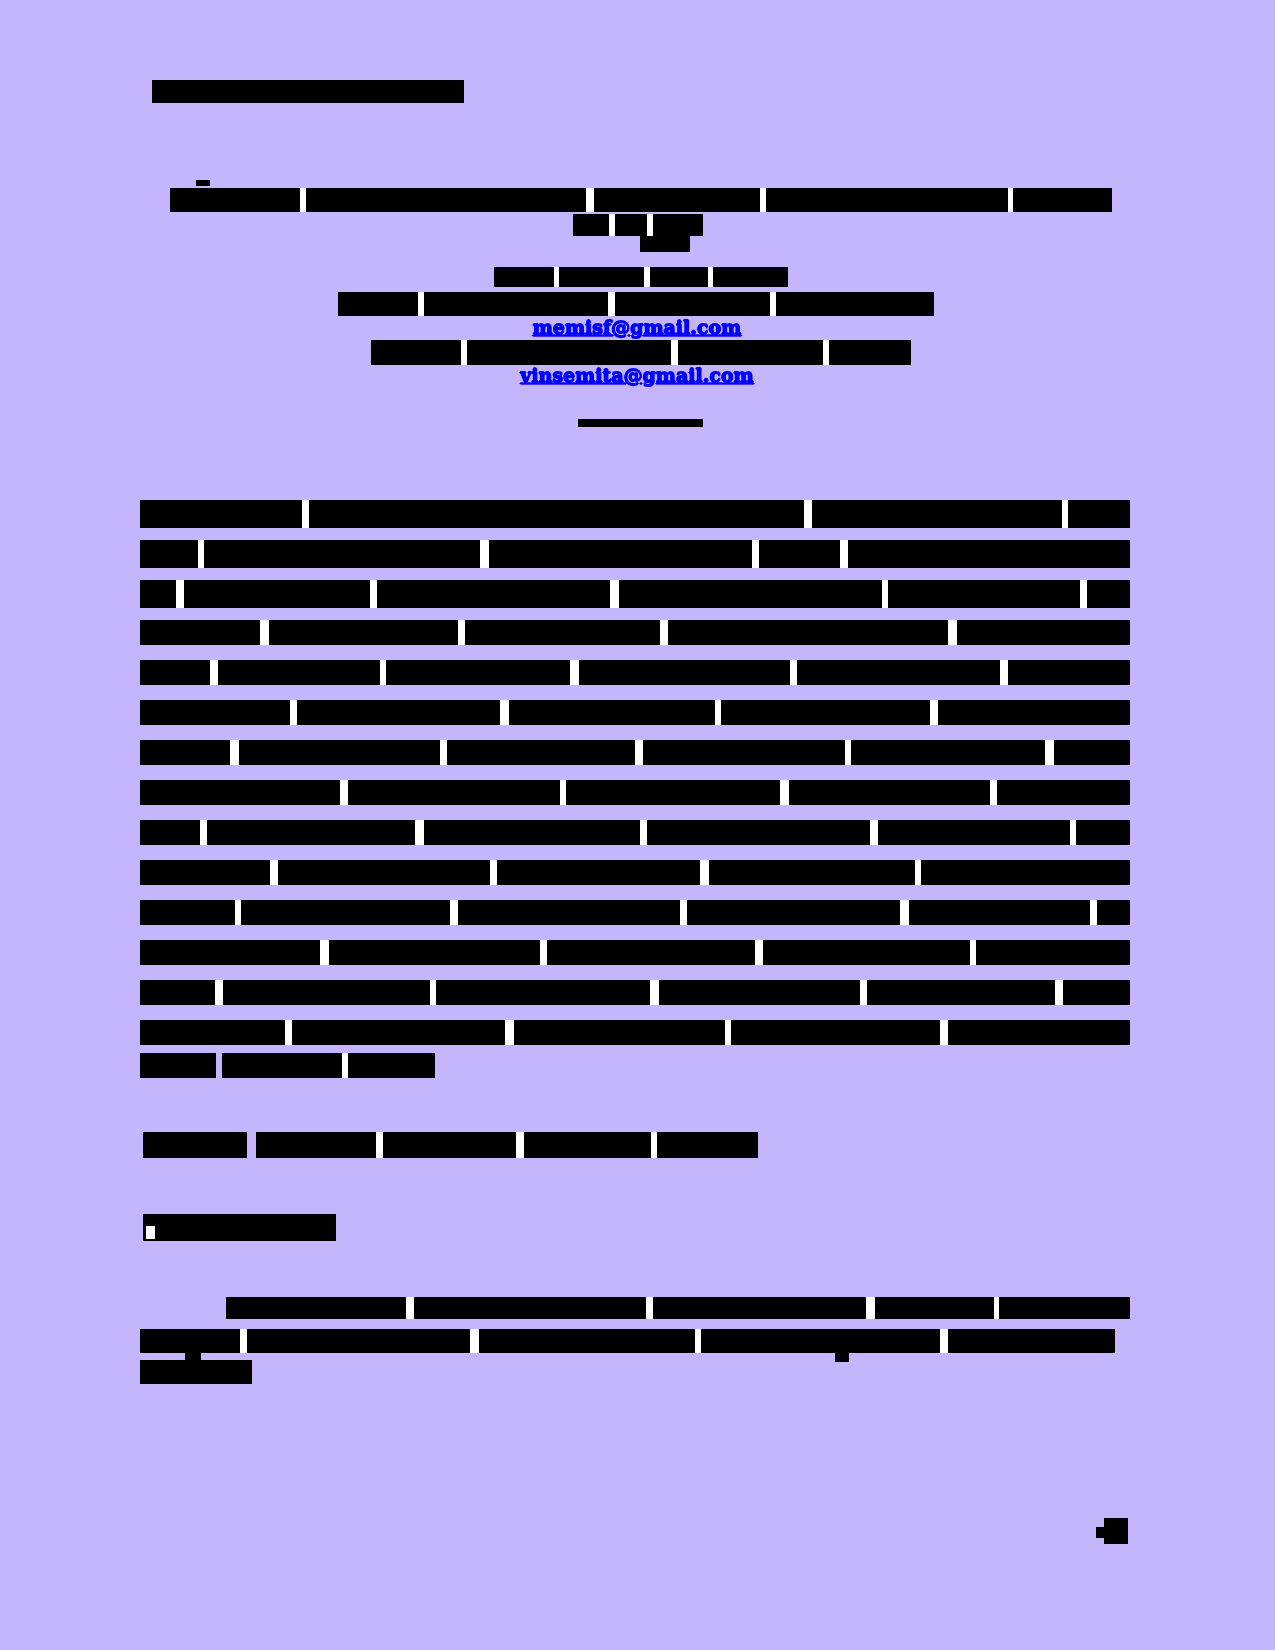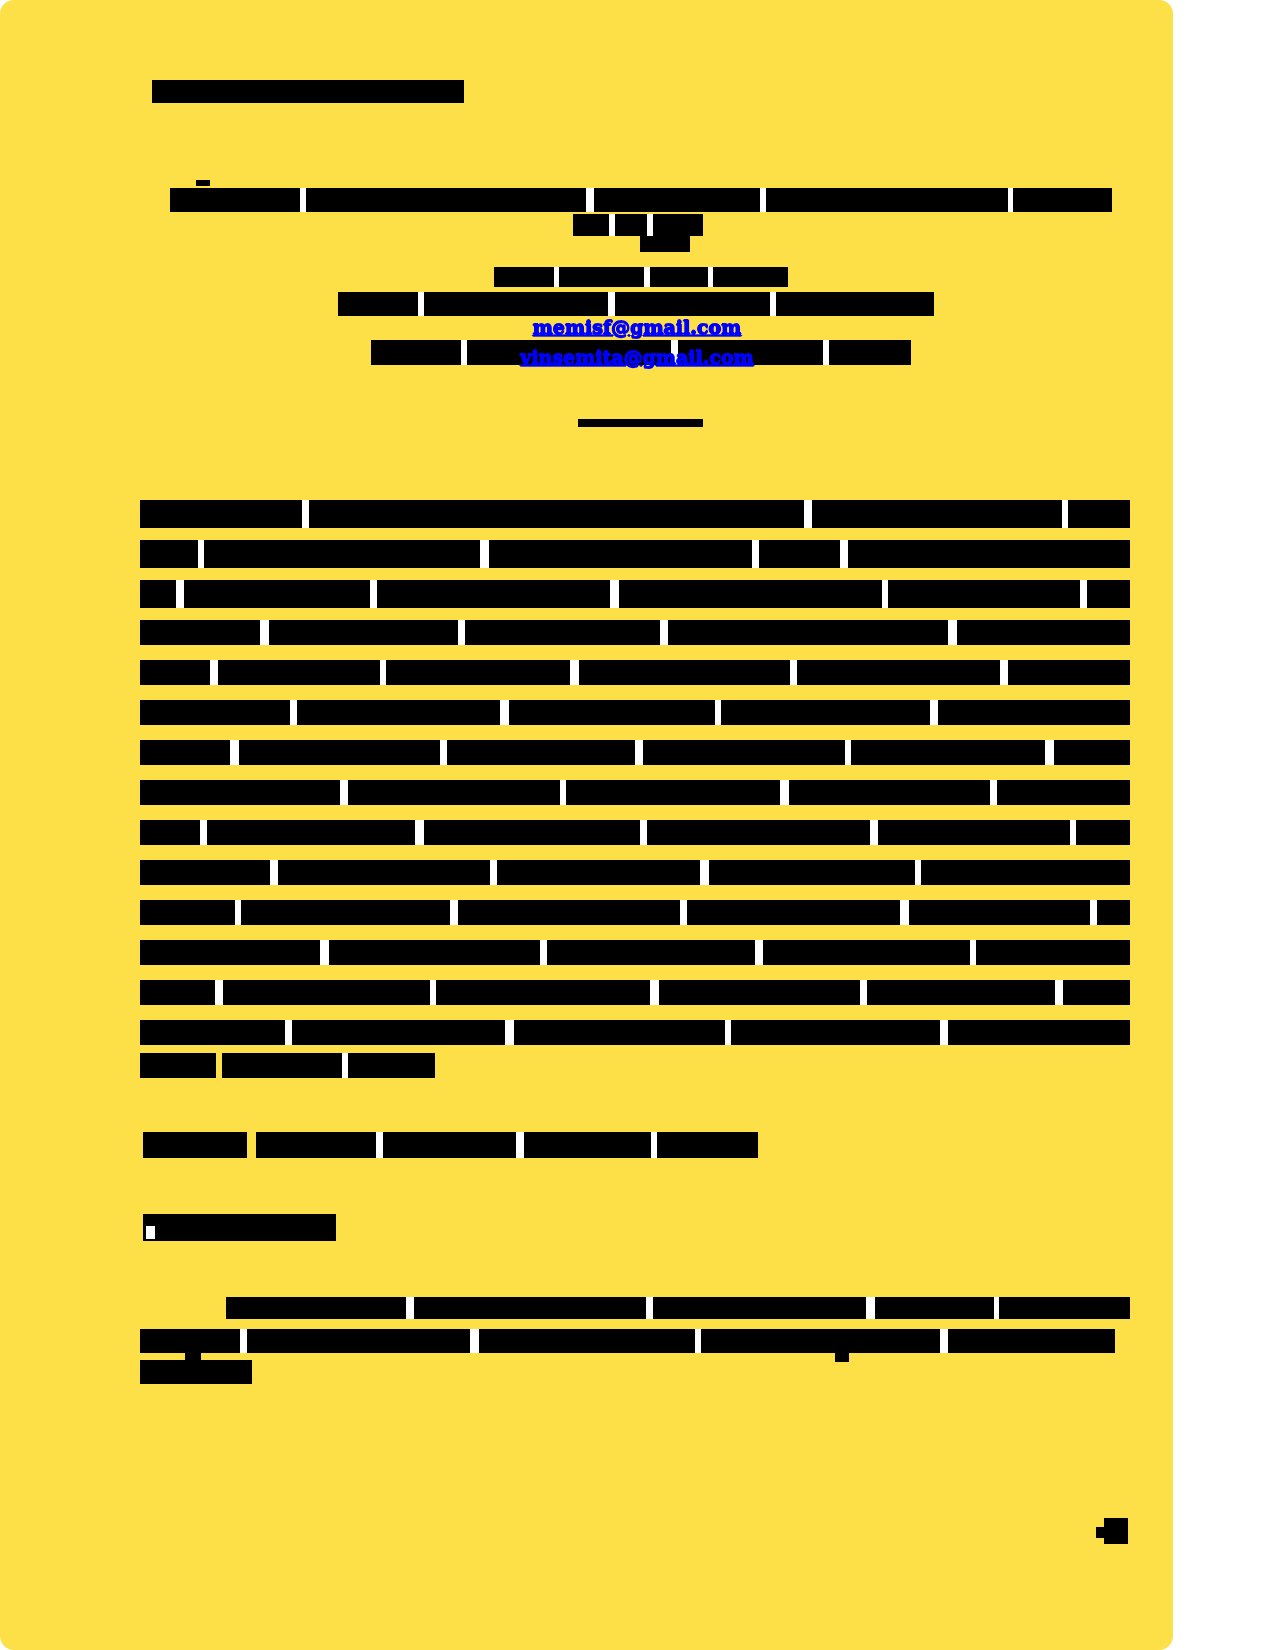--- a/index.html
+++ b/index.html
@@ -1,43 +1,42 @@
 <!DOCTYPE html>
 <html><head>
 <meta charset="utf-8">
 <style>
   html,body{margin:0;padding:0;background:#ffffff;}
   .page{
     position:relative;
-    width:1173px;
+    width:1275px;
     height:1650px;
-    background:#fde047;
+    background:#c4b5fd;
     overflow:hidden;
     font-family:"DejaVu Serif", serif;
-    border-radius:14px;
   }
   .bar{position:absolute;background:#000000;}
   .bar .gap{position:absolute;top:0;bottom:0;background:#ffffff;}
   .patch-white{position:absolute;background:#ffffff;}
   .patch-black{position:absolute;background:#000000;}
   .email{
     position:absolute;
     left:637px;
     transform:translateX(-50%);
     color:#0000ff;
     font-family:"DejaVu Serif", serif;
     font-weight:bold;
     font-size:19px;
     line-height:20px;
     text-decoration:underline;
     white-space:nowrap;
     text-shadow:0.7px 0 currentColor,-0.7px 0 currentColor,0 0.7px currentColor,0 -0.7px currentColor;
   }
   .email-1{top:317px;}
-  .email-2{top:347px;}
+  .email-2{top:365px;}
 </style>
 </head>
 <body>
 
 <div class="page">
   <div>
       <div class="bar" style="left: 152px; top: 80px; width: 312px; height: 23px;"></div>
       <div class="bar" style="left: 170px; top: 188px; width: 942px; height: 24px;">
         <span class="gap" style="left: 130px; width: 6px;"></span>
         <span class="gap" style="left: 416px; width: 8px;"></span>

